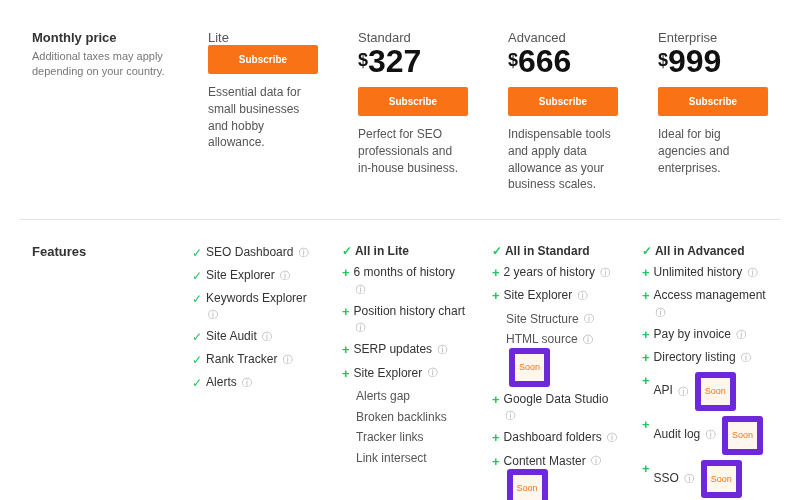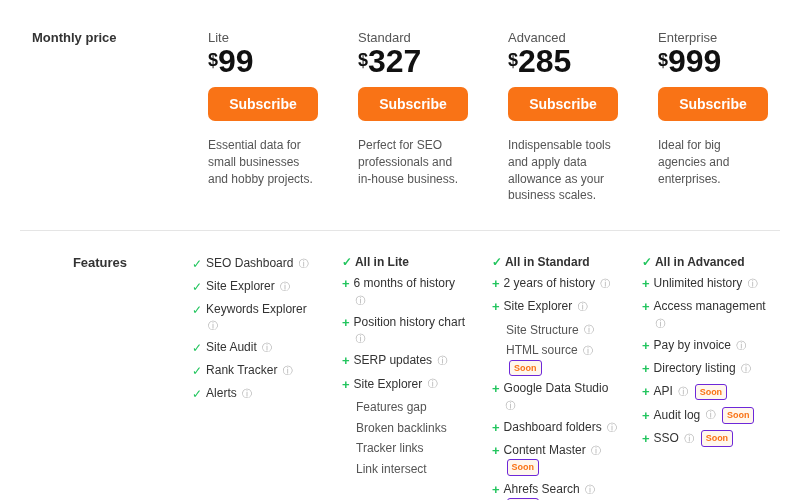--- a/index.html
+++ b/index.html
@@ -42,25 +42,25 @@
       vertical-align: top;
       margin-top: 6px;
       display: inline-block;
     }
 
     .subscribe-btn {
       background: #f97316;
       color: #fff;
       border: none;
       padding: 9px 18px;
-      font-size: 14px;
+      font-size: 10px;
       font-weight: bold;
       cursor: pointer;
-      border-radius: 7px;
-      margin-bottom: 16px;
+      border-radius: 2px;
+      margin-bottom: 10px;
       display: block;
       width: 100%;
     }
 
     .plan-desc {
       font-size: 12px;
       color: #555;
       line-height: 1.4;
     }
 
@@ -91,21 +91,20 @@
 
     .feature-col {
       padding: 8px 12px;
     }
 
     .feature-label {
       font-weight: bold;
       font-size: 13px;
       margin-bottom: 8px;
       color: #333;
-      text-align: center;
     }
 
     .feature-item {
       font-size: 12px;
       color: #333;
       margin-bottom: 5px;
       display: flex;
       align-items: flex-start;
       gap: 4px;
       line-height: 1.4;
@@ -136,64 +135,64 @@
     .section-header {
       font-size: 12px;
       font-weight: bold;
       color: #333;
       margin-bottom: 6px;
     }
 
     .soon-badge {
       display: inline-block;
       background: #fff7ed;
-      border: 1px solid #6d28d9;
+      border: 6px solid #6d28d9;
       color: #f97316;
       font-size: 9px;
-      padding: 1px 4px;
+      padding: 7px 4px;
       border-radius: 3px;
       margin-left: 3px;
       vertical-align: middle;
-      font-weight: bold;
+      font-weight: normal;
     }
 
     .info-icon {
       display: inline-block;
       color: #aaa;
       font-size: 10px;
       margin-left: 2px;
       vertical-align: middle;
     }
   </style>
 </head>
 <body>
 
 <div class="pricing-table">
 
   <div class="col-header">
     <div class="monthly-label">Monthly price</div>
+    <div class="monthly-sub">Additional taxes may apply depending on your country.</div>
   </div>
 
   <div class="col-header">
     <div class="plan-name">Lite</div>
-    <div class="price"><sup>$</sup><span>99</span></div>
     <button class="subscribe-btn">Subscribe</button>
-    <div class="plan-desc">Essential data for small businesses and hobby projects.</div>
+    <div class="plan-desc">Essential data for small businesses and hobby allowance.</div>
   </div>
 
   <div class="col-header">
     <div class="plan-name">Standard</div>
     <div class="price"><sup>$</sup><span>327</span></div>
     <button class="subscribe-btn">Subscribe</button>
     <div class="plan-desc">Perfect for SEO professionals and in-house business.</div>
   </div>
 
   <div class="col-header">
     <div class="plan-name">Advanced</div>
-    <div class="price"><sup>$</sup><span>285</span></div>
+    <div class="price"><sup>$</sup><span>666</span></div>
     <button class="subscribe-btn">Subscribe</button>
     <div class="plan-desc">Indispensable tools and apply data allowance as your business scales.</div>
   </div>
 
   <div class="col-header">
     <div class="plan-name">Enterprise</div>
     <div class="price"><sup>$</sup><span>999</span></div>
     <button class="subscribe-btn">Subscribe</button>
     <div class="plan-desc">Ideal for big agencies and enterprises.</div>
   </div>
@@ -247,21 +246,21 @@
       <span>Position history chart <span class="info-icon">ⓘ</span></span>
     </div>
     <div class="feature-item">
       <span class="plus-icon">+</span>
       <span>SERP updates <span class="info-icon">ⓘ</span></span>
     </div>
     <div class="feature-item">
       <span class="plus-icon">+</span>
       <span>Site Explorer <span class="info-icon">ⓘ</span></span>
     </div>
-    <div class="sub-item">Features gap</div>
+    <div class="sub-item">Alerts gap</div>
     <div class="sub-item">Broken backlinks</div>
     <div class="sub-item">Tracker links</div>
     <div class="sub-item">Link intersect</div>
 
   </div>
 
   <div class="feature-col">
     <div class="section-header">
       <span class="check-icon">✓</span> All in Standard
     </div>

